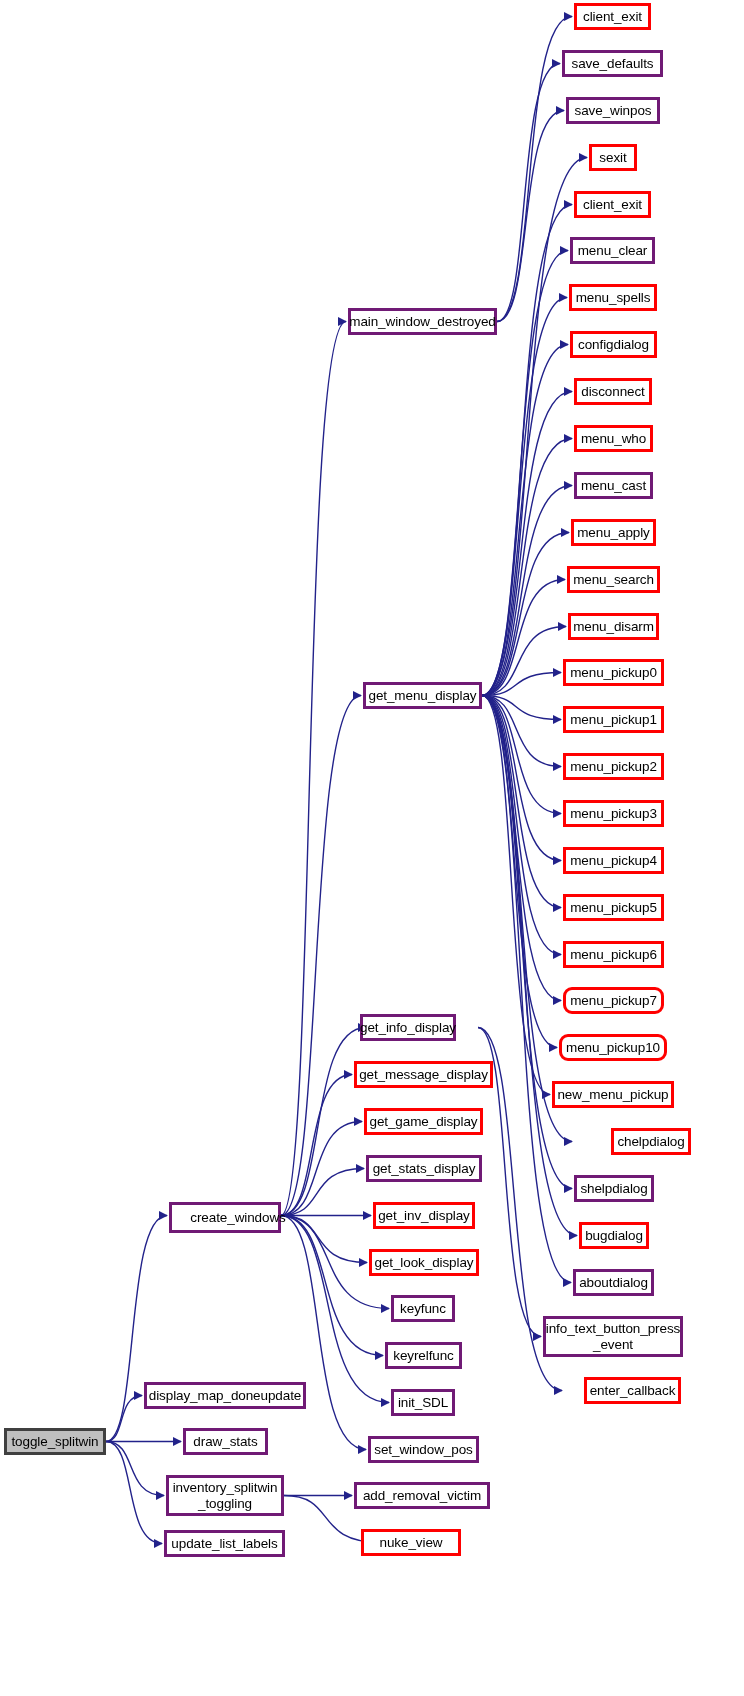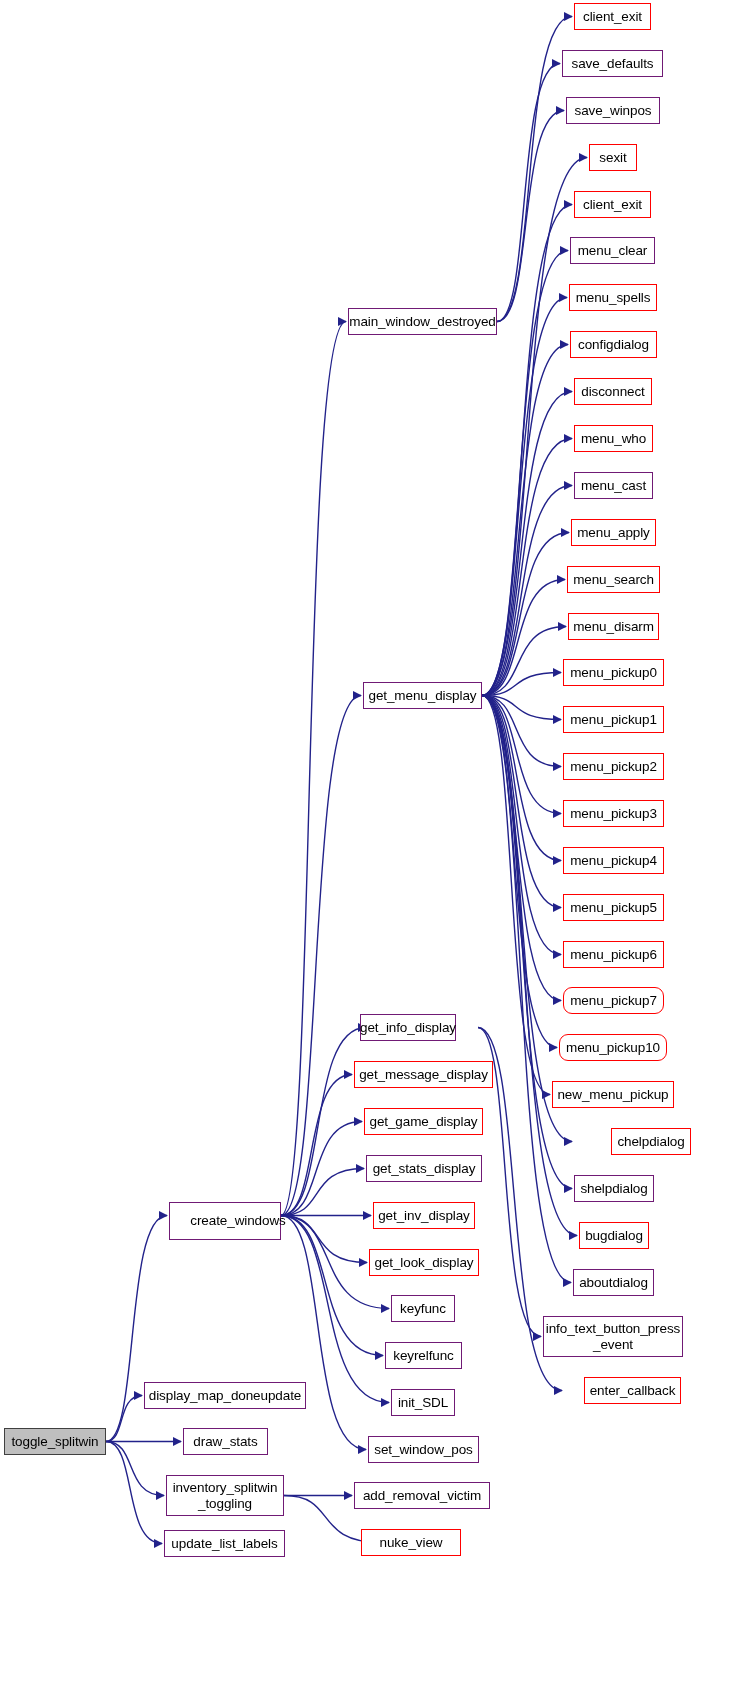--- a/index.html
+++ b/index.html
@@ -26,21 +26,21 @@
     pointer-events: none;
   }
   .node {
     position: absolute;
     box-sizing: border-box;
     display: flex;
     align-items: center;
     justify-content: center;
     text-align: center;
     background: #ffffff;
-    border: 1px solid #701a75;
+    border: 3px solid #701a75;
     color: #000000;
     font-size: 13.5px;
     line-height: 1.12;
     letter-spacing: -0.1px;
     white-space: pre-line;
     z-index: 5;
   }
   .node.red {
     border-color: #ff0000;
   }
@@ -105,21 +105,21 @@
         <path d="M 482 695.5 C 519.4 695.5, 502.4 1094.5, 550 1094.5" marker-end="url(#arrow)"></path>
         <path d="M 482 695.5 C 531.5 695.5, 509 1141.5, 572 1141.5" marker-end="url(#arrow)"></path>
         <path d="M 482 695.5 C 531.5 695.5, 509 1188.5, 572 1188.5" marker-end="url(#arrow)"></path>
         <path d="M 482 695.5 C 534.25 695.5, 510.5 1235.5, 577 1235.5" marker-end="url(#arrow)"></path>
         <path d="M 482 695.5 C 530.95 695.5, 508.7 1282.5, 571 1282.5" marker-end="url(#arrow)"></path>
         <path d="M 478 1027.5 C 512.65 1027.5, 496.9 1336.5, 541 1336.5" marker-end="url(#arrow)"></path>
         <path d="M 478 1027.5 C 524.2 1027.5, 503.2 1390.5, 562 1390.5" marker-end="url(#arrow)"></path>
       </g>
   </svg>
 <div class="node filled" style="left: 4px; top: 1428px; width: 102px; height: 27px;">toggle_splitwin</div>
-    <div class="node" style="left: 169px; top: 1202px; width: 112px; height: 38px; padding-left: 26px;">create_windows</div>
+    <div class="node" style="left: 169px; top: 1202px; width: 112px; height: 31px; padding-left: 26px;">create_windows</div>
     <div class="node" style="left: 144px; top: 1382px; width: 162px; height: 27px;">display_map_doneupdate</div>
     <div class="node" style="left: 183px; top: 1428px; width: 85px; height: 27px;">draw_stats</div>
     <div class="node" style="left: 166px; top: 1475px; width: 118px; height: 41px;">inventory_splitwin
 _toggling</div>
     <div class="node" style="left: 164px; top: 1530px; width: 121px; height: 27px;">update_list_labels</div>
     <div class="node" style="left: 354px; top: 1482px; width: 136px; height: 27px;">add_removal_victim</div>
     <div class="node red" style="left: 361px; top: 1529px; width: 100px; height: 27px;">nuke_view</div>
     <div class="node" style="left: 348px; top: 308px; width: 149px; height: 27px;">main_window_destroyed</div>
     <div class="node" style="left: 363px; top: 682px; width: 119px; height: 27px;">get_menu_display</div>
     <div class="node" style="left: 360px; top: 1014px; width: 96px; height: 27px;">get_info_display</div>

